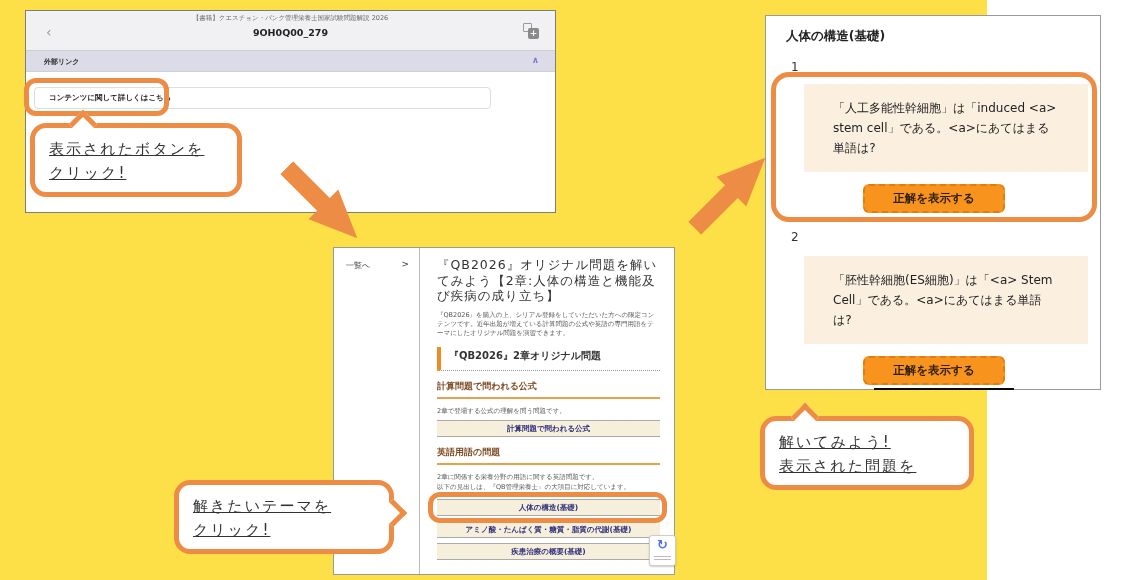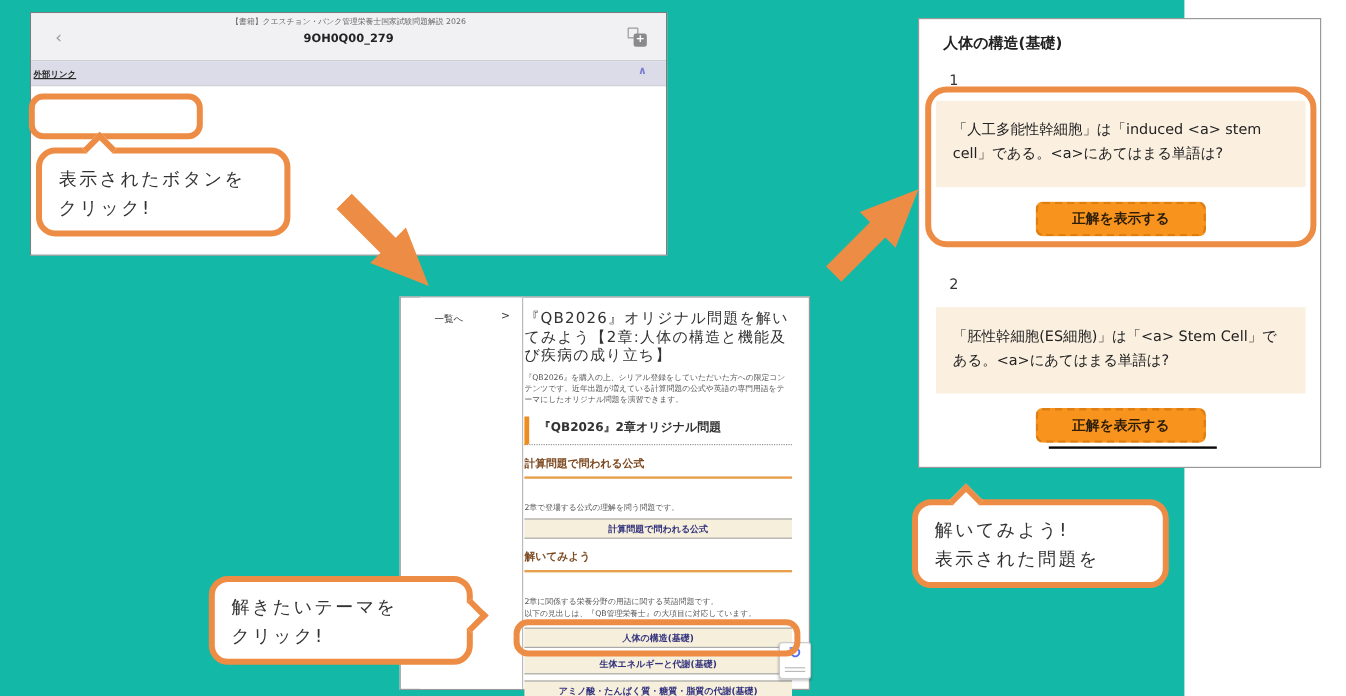--- a/index.html
+++ b/index.html
@@ -7,91 +7,91 @@
     --btn-orange:#F8941E;
     --beige:#F6EFDB;
     --quiz-beige:#FBF0E0;
     --lavender:#DCDCE9;
     --navy:#32327E;
     --brown:#7E4A22;
   }
   *{margin:0;padding:0;box-sizing:border-box;}
   html,body{width:1122px;height:580px;background:#fff;overflow:hidden;
     font-family:"DejaVu Sans","Liberation Sans",sans-serif;}
-  .stage{position:relative;width:987px;height:580px;background:#14b8a6;}
+  .stage{position:relative;width:987px;height:580px;background:#fde047;}
 
   .panel{position:absolute;background:#fff;border:1px solid #8f8f8f;}
 
   
   .app-panel{left:25px;top:10px;width:531px;height:203px;border-color:#7d7d7d;}
   .app-header{position:relative;height:40px;background:#F1F1F4;border-bottom:1px solid #cfcfcf;}
   .win-title{position:absolute;top:3px;left:0;right:0;text-align:center;font-size:6.5px;color:#666;}
   .back-chevron{position:absolute;left:20px;top:14px;font-size:14px;color:#9a9a9a;line-height:14px;}
   .page-id{position:absolute;top:16px;left:0;right:0;text-align:center;font-size:9.5px;font-weight:bold;color:#222;}
   .add-icon{position:absolute;right:16px;top:12px;width:16px;height:16px;}
   .add-icon .back-sq{position:absolute;left:0;top:0;width:9px;height:9px;border:1.5px solid #9a9a9a;border-radius:1px;background:#F1F1F4;}
   .add-icon .front-sq{position:absolute;right:0;bottom:0;width:11px;height:11px;background:#8a8a8a;border-radius:2px;color:#fff;font-size:9px;line-height:11px;text-align:center;font-weight:bold;}
   .section-row{position:relative;height:21px;background:var(--lavender);border-bottom:1px solid #cfcfd8;}
-  .section-label{position:absolute;left:2px;top:6px;font-size:7px;font-weight:bold;color:#2a2a2a;text-decoration:underline;}
+  .section-label{position:absolute;left:18px;top:6px;font-size:7px;font-weight:bold;color:#2a2a2a;}
   .collapse-chevron{position:absolute;right:16px;top:4px;font-size:9px;font-weight:bold;color:#7C7CD4;}
   .app-content{position:relative;height:140px;background:#fff;}
   .link-card{position:absolute;left:8px;top:15px;width:457px;height:22px;background:#fff;border:1px solid #ddd;border-radius:4px;
     font-size:7.5px;font-weight:bold;color:#222;line-height:20px;padding-left:14px;}
   .hl{position:absolute;border:5px solid var(--orange);border-radius:14px;pointer-events:none;z-index:20;background:transparent;}
   .hl-link{left:-2px;top:6px;width:145px;height:38px;border-radius:12px;}
 
   
   .bubble{position:absolute;background:#fff;border:5px solid var(--orange);border-radius:16px;z-index:30;
-    padding:9px 14px;font-size:15px;line-height:24px;color:#333;letter-spacing:2px;}
+    padding:9px 14px;font-size:15px;line-height:24px;color:#333;letter-spacing:2px;text-decoration:underline;}
   .tail{position:absolute;width:20px;height:20px;background:#fff;z-index:31;}
   .tail-top{border-top:5px solid var(--orange);border-left:5px solid var(--orange);transform:rotate(45deg);top:-14px;}
   .tail-right{border-top:5px solid var(--orange);border-right:5px solid var(--orange);transform:rotate(45deg);right:-14px;}
   .bubble-step1{left:30px;top:123px;width:212px;height:74px;}
   .bubble-step2{left:174px;top:480px;width:220px;height:74px;}
   .bubble-step3{left:760px;top:416px;width:214px;height:74px;}
 
   
   .arrow{position:absolute;width:100px;height:46px;z-index:25;}
   .arrow svg{display:block;width:100%;height:100%;}
   .arrow-1{left:272px;top:180px;transform:rotate(45deg);}
   .arrow-2{left:680px;top:170px;transform:rotate(-45deg);}
 
   
   .catalog-panel{left:333px;top:247px;width:342px;height:328px;border-color:#9a9a9a;}
-  .catalog-side{position:absolute;left:16px;top:0;bottom:0;width:86px;border-right:1px solid #bbb;background:#fff;}
+  .catalog-side{position:absolute;left:0;top:0;bottom:0;width:86px;border-right:1px solid #bbb;background:#fff;}
   .list-link{position:absolute;left:12px;top:12px;font-size:8px;color:#333;}
   .side-chevron{position:absolute;right:10px;top:11px;font-size:9px;color:#333;}
   .catalog-main{position:absolute;left:87px;top:0;right:0;bottom:0;padding:9px 14px 0 16px;}
   .catalog-title{font-size:12.5px;line-height:15.5px;color:#333;letter-spacing:1px;}
   .catalog-intro{margin-top:7px;font-size:6.5px;line-height:9px;color:#555;}
   .catalog-section-title{margin-top:9px;font-size:10px;font-weight:bold;color:#333;
     border-left:4px solid #EF8C1F;padding:2px 0 2px 8px;border-bottom:1px dotted #999;padding-bottom:7px;}
   .sub-heading{margin-top:9px;font-size:9px;font-weight:bold;color:var(--brown);
     border-bottom:2px solid #E8A04C;padding-bottom:4px;}
-  .small-desc{margin-top:20px;font-size:6.5px;line-height:8.5px;color:#555;}
+  .small-desc{margin-top:8px;font-size:6.5px;line-height:8.5px;color:#555;}
   .beige-btn{margin-top:5px;height:17px;background:var(--beige);border-top:1px solid #aaa;border-bottom:1px solid #aaa;
     text-align:center;font-size:7.5px;font-weight:bold;color:var(--navy);line-height:15px;cursor:pointer;}
   .theme-wrap{position:relative;}
   .hl-theme{left:-9px;right:-7px;top:-7px;bottom:-7px;border-radius:12px;}
   .black-underline{position:absolute;background:#0a0a0a;height:2px;z-index:5;}
   .recaptcha-badge{position:absolute;right:-2px;bottom:8px;width:27px;height:31px;background:#fff;border:1px solid #ccc;
     border-radius:3px;box-shadow:0 1px 2px rgba(0,0,0,.2);text-align:center;z-index:6;}
   .recaptcha-glyph{font-size:13px;color:#4C6EF5;font-weight:bold;line-height:18px;}
   .recaptcha-bar{width:17px;height:1.5px;background:#bbb;margin:1.5px auto 0;}
 
   
   .quiz-panel{left:765px;top:15px;width:336px;height:375px;border-color:#9a9a9a;}
   .quiz-title{position:absolute;left:20px;top:12px;font-size:12.5px;font-weight:bold;color:#222;}
   .q-num{position:absolute;left:25px;font-size:12px;color:#333;}
   .q-num-1{top:44px;}
   .q-num-2{top:214px;}
   .q-block{position:absolute;left:14px;width:308px;}
   .q-block-1{top:68px;}
   .q-block-2{top:240px;}
-  .q-box{background:var(--quiz-beige);padding:14px 14px;font-size:12px;line-height:20px;color:#222;min-height:72px;}
+  .q-box{background:var(--quiz-beige);padding:14px 29px;font-size:12px;line-height:20px;color:#222;min-height:72px;margin-left:24px;}
   .answer-btn{display:block;width:142px;height:29px;margin:12px auto 0;background:var(--btn-orange);
     border:2px dashed #DD7E12;border-radius:6px;text-align:center;font-size:11.5px;font-weight:bold;color:#2b1d08;
     line-height:25px;cursor:pointer;}
   .hl-quiz{left:-9px;right:-9px;top:-12px;bottom:-9px;border-radius:18px;border-width:5px;}
   .ul-quiz{left:94px;bottom:-5px;width:140px;}
 </style>
 </head>
 <body>
 
 <div class="stage">
@@ -104,20 +104,21 @@
       <div class="add-icon">
         <div class="back-sq"></div>
         <div class="front-sq">+</div>
       </div>
     </div>
     <div class="section-row">
       <div class="section-label">外部リンク</div>
       <div class="collapse-chevron">∧</div>
     </div>
     <div class="app-content">
+      <div class="link-card">コンテンツに関して詳しくはこちら</div>
       <div class="hl hl-link"></div>
     </div>
   </div>
 
   <div class="bubble bubble-step1">
     <div class="tail tail-top" style="left:38px;"></div>
     <div>表示されたボタンを</div>
     <div>クリック!</div>
   </div>
 
@@ -134,29 +135,28 @@
     </div>
     <div class="catalog-main">
       <div class="catalog-title">『QB2026』オリジナル問題を解いてみよう【2章:人体の構造と機能及び疾病の成り立ち】</div>
       <div class="catalog-intro">『QB2026』を購入の上、シリアル登録をしていただいた方への限定コンテンツです。近年出題が増えている計算問題の公式や英語の専門用語をテーマにしたオリジナル問題を演習できます。</div>
       <div class="catalog-section-title">『QB2026』2章オリジナル問題</div>
 
       <div class="sub-heading">計算問題で問われる公式</div>
       <div class="small-desc">2章で登場する公式の理解を問う問題です。</div>
       <div class="beige-btn">計算問題で問われる公式</div>
 
-      <div class="sub-heading">解いてみよう</div>
+      <div class="sub-heading">英語用語の問題</div>
       <div class="small-desc">2章に関係する栄養分野の用語に関する英語問題です。</div>
       <div class="small-desc" style="margin-top:1px;">以下の見出しは、『QB管理栄養士』の大項目に対応しています。</div>
 
       <div class="theme-wrap" style="margin-top:8px;">
         <div class="beige-btn" style="margin-top:0;">人体の構造(基礎)</div>
         <div class="hl hl-theme"></div>
       </div>
-      <div class="beige-btn">生体エネルギーと代謝(基礎)</div>
       <div class="beige-btn">アミノ酸・たんぱく質・糖質・脂質の代謝(基礎)</div>
       <div class="beige-btn">疾患治療の概要(基礎)</div>
 
     </div>
     <div class="recaptcha-badge">
       <div class="recaptcha-glyph">↻</div>
       <div class="recaptcha-bar"></div>
       <div class="recaptcha-bar"></div>
     </div>
   </div>

